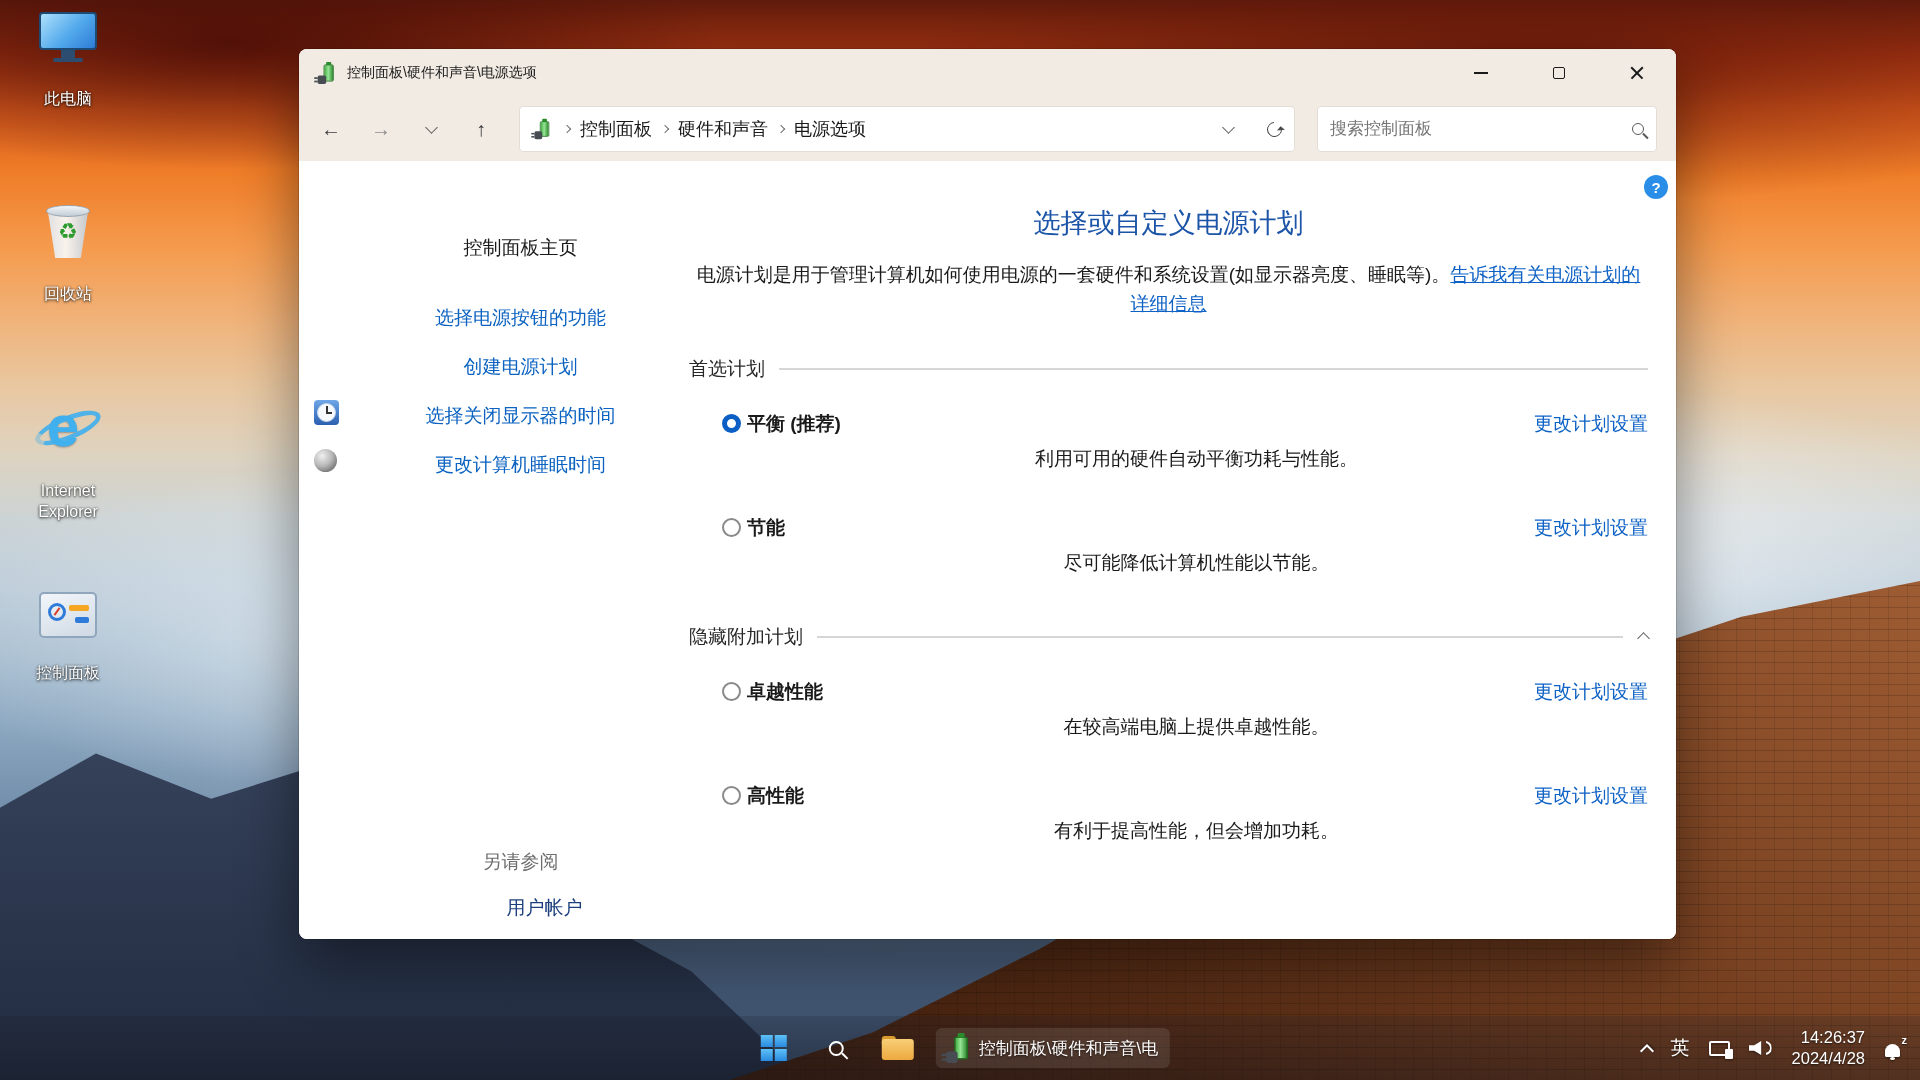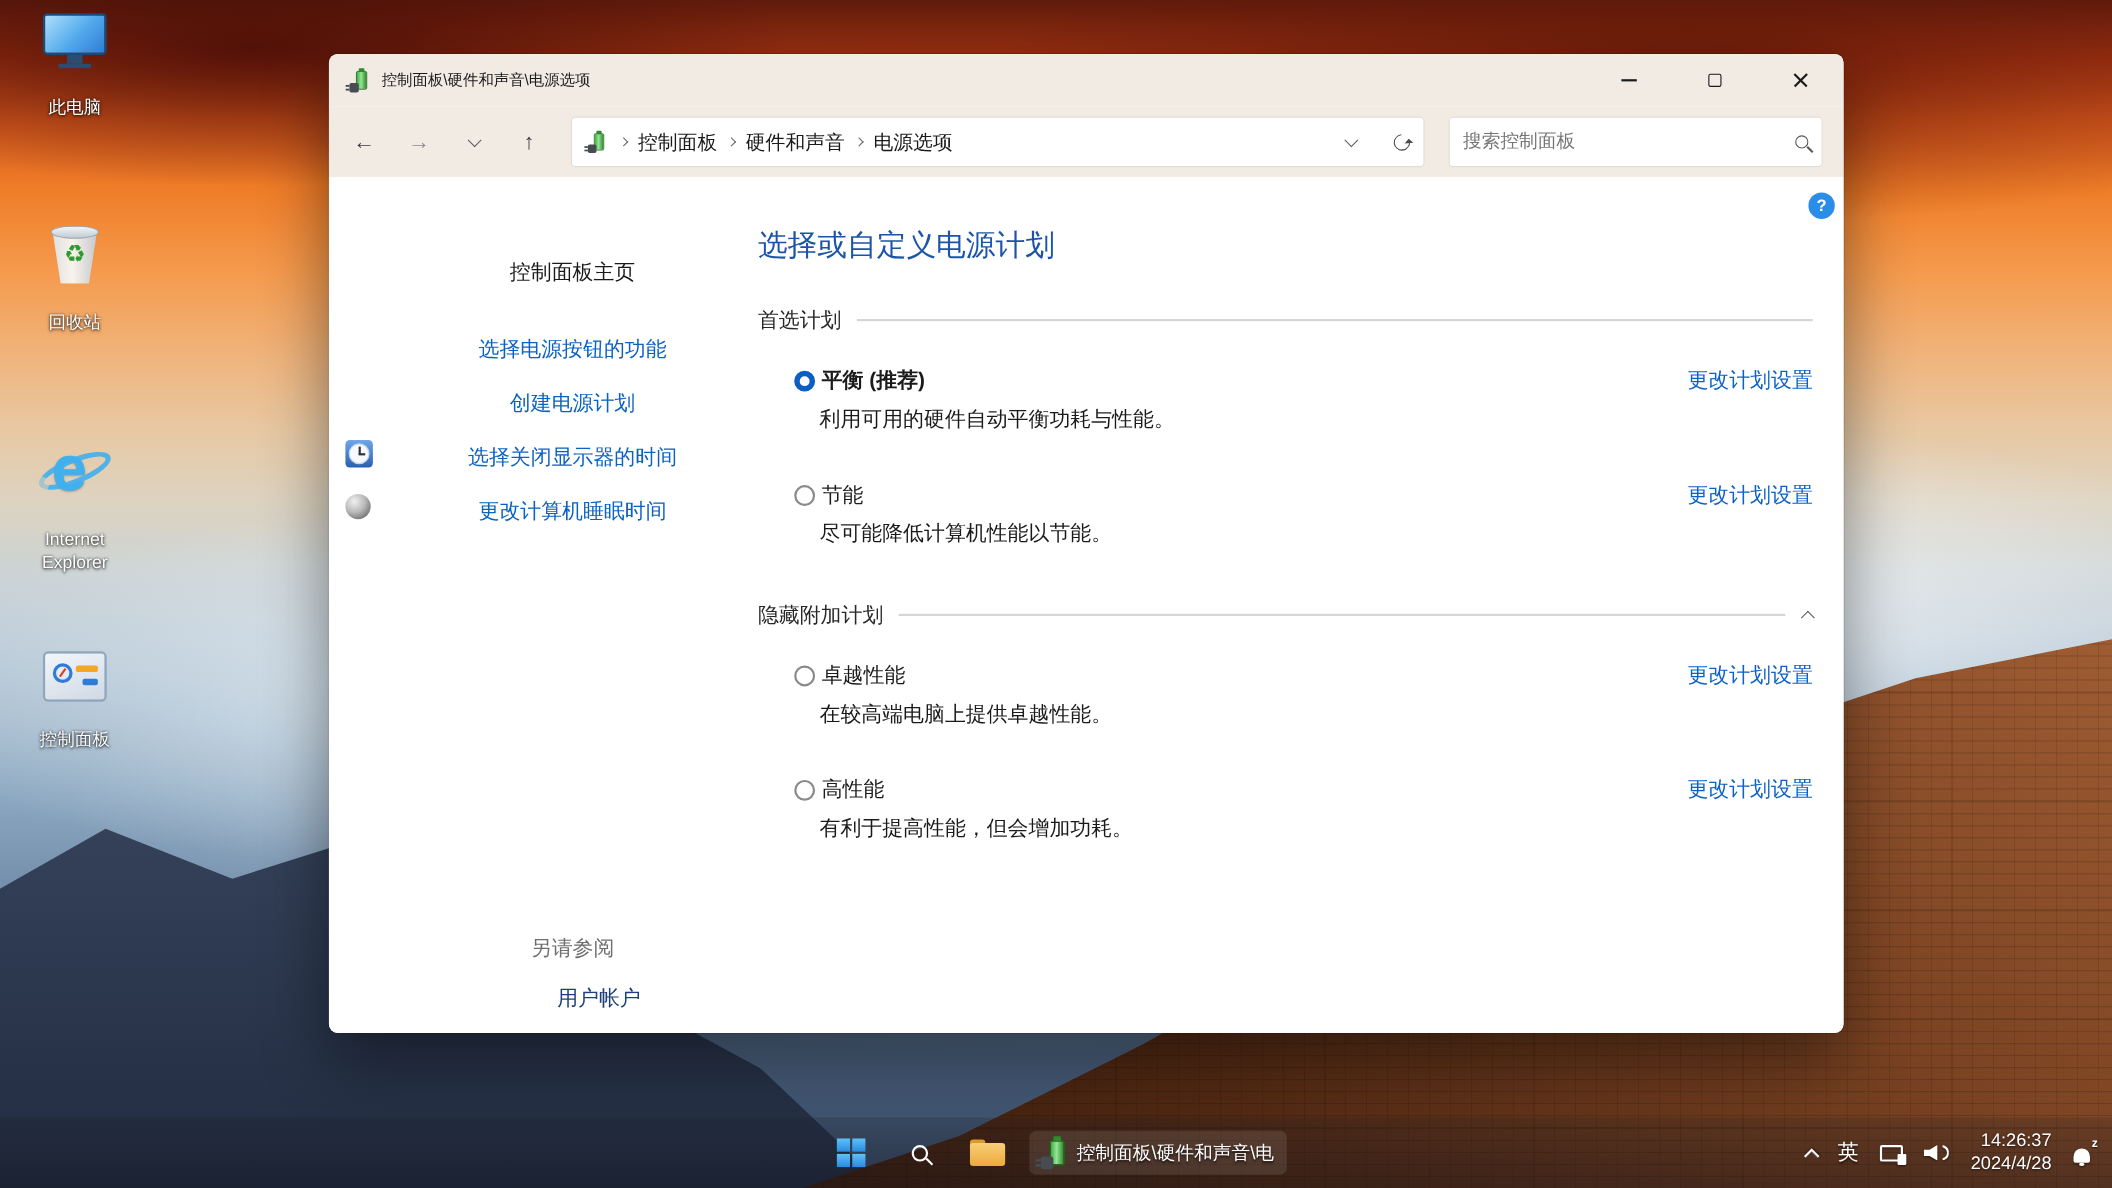--- a/index.html
+++ b/index.html
@@ -117,33 +117,33 @@
   .clock-icon { width:25px; height:25px; border-radius:4px; background:linear-gradient(180deg,#6fa7e8,#2b5fb0); position:relative; }
   .clock-icon .face { position:absolute; left:3px; top:3px; width:19px; height:19px; background:#f6fafe; border-radius:50%; border:1px solid #c6d6ea; }
   .clock-icon .h1 { position:absolute; left:12px; top:6px; width:1.6px; height:7px; background:#333; }
   .clock-icon .h2 { position:absolute; left:12px; top:12px; width:6px; height:1.6px; background:#333; }
   .moon-icon { width:23px; height:23px; border-radius:50%;
     background:radial-gradient(circle at 35% 30%, #f0f0f0, #b9b9b9 45%, #7d7d7d 75%, #5f5f5f); }
   .see-also { position:absolute; left:0; top:688px; width:100%; }
   .see-also .sa-head { padding-left:53px; font-size:19px; color:#6f6f6f; margin-bottom:20px; }
   .see-also .sa-link { padding-left:53px; font-size:19px; color:#1d3f7d; cursor:pointer;margin-left:48px; }
 
-  .content { flex:1; padding-right:28px; }
+  .content { flex:1; padding-right:28px;text-align:center; }
   .page-heading { margin-top:44px; font-size:27px; color:#1c54a8; font-weight:400; }
   .intro { margin-top:19px; font-size:19px; line-height:1.55; color:#1a1a1a; max-width:962px; }
   .intro .intro-link { color:#0f62c5; text-decoration:underline; cursor:pointer; }
   .group-header { display:flex; align-items:center; font-size:19px; color:#282828; }
   .group-header.g1 { margin-top:37px; }
   .group-header.g2 { margin-top:48px; }
   .group-header .rule { flex:1; height:1.5px; background:#d6d6d6; margin-left:14px; }
   .group-header .collapse { margin-left:16px; cursor:pointer; display:flex; align-items:center; }
   .plan-row { display:flex; align-items:center; padding-left:33px; margin-top:29px; }
   .plan-row .radio { width:19px; height:19px; border-radius:50%; border:2px solid #8a8a8a; margin-right:6px; flex:none; cursor:pointer; }
   .plan-row .radio.sel { border:5.5px solid #0b5fc4; }
-  .plan-row .plan-name { font-size:19px; color:#1a1a1a; cursor:pointer; }
+  .plan-row .plan-name { font-size:19px; color:#1a1a1a; cursor:pointer;font-weight:bold; }
   .plan-row .plan-name.b { font-weight:bold; }
   .plan-row .spacer { flex:1; }
   .plan-action { font-size:19px; color:#0f62c5; cursor:pointer; }
   .plan-desc { margin-top:9px; padding-left:56px; font-size:19px; color:#1a1a1a; }
   .plan-gap { height:14px; }
 
   
   .taskbar { position:absolute; left:0; bottom:0; width:100%; height:64px;
     background:linear-gradient(180deg, rgba(28,30,40,.20), rgba(18,20,28,.38)); display:flex; align-items:center; }
   .tb-center { position:absolute; left:50%; transform:translateX(-50%); display:flex; align-items:center; gap:14px; }
@@ -291,20 +291,21 @@
           <span>更改计算机睡眠时间</span>
         </div>
         <div class="see-also">
           <div class="sa-head">另请参阅</div>
           <div class="sa-link">用户帐户</div>
         </div>
       </div>
 
       <div class="content">
         <div class="page-heading">选择或自定义电源计划</div>
+        <p class="intro"><span>电源计划是用于管理计算机如何使用电源的一套硬件和系统设置(如显示器亮度、睡眠等)。</span><span class="intro-link">告诉我有关电源计划的详细信息</span></p>
 
         <div class="group-header g1">
           <span>首选计划</span>
           <span class="rule"></span>
         </div>
 
         <div class="plan-row">
           <span class="radio sel"></span>
           <span class="plan-name b">平衡 (推荐)</span>
           <span class="spacer"></span>

